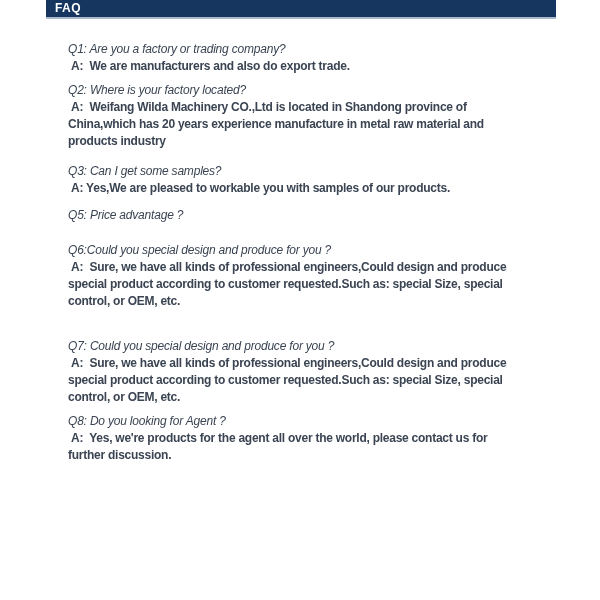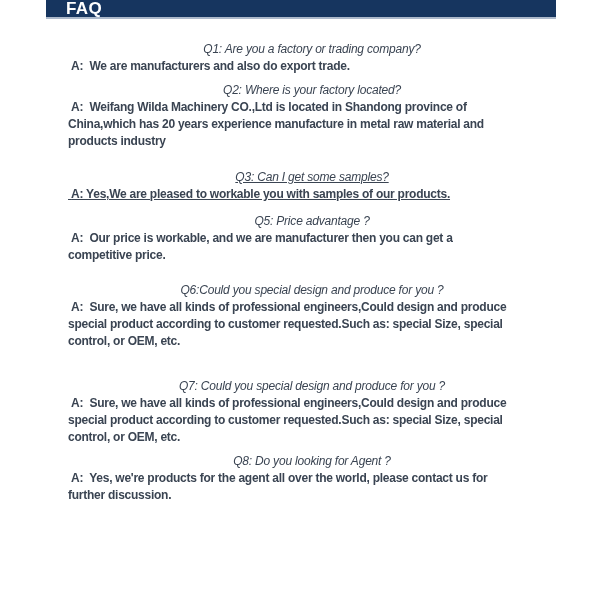--- a/index.html
+++ b/index.html
@@ -20,49 +20,48 @@
   .page{position:relative;width:600px;height:600px;background:var(--page-bg);}
   .faq-header{
     position:absolute;left:46px;top:0;width:510px;height:19px;
     background:var(--header-bg);
     border-bottom:2px solid var(--header-underline);
     display:flex;align-items:center;
   }
   .faq-header .title{
     color:var(--header-text);
     font-weight:700;
-    font-size:17px;
+    font-size:12px;
     letter-spacing:.4px;
-    padding-left:20px;
+    padding-left:9px;
     line-height:19px;
   }
   .content{
     position:absolute;left:68px;top:41px;width:488px;
     color:var(--body-text);
   }
   .faq-item{margin:0 0 10px 0;}
   .q{
     font-style:italic;
     font-size:12px;
     line-height:17px;
     letter-spacing:-0.2px;
     white-space:pre-wrap;
-    text-align:center;
   }
   .a{
     font-weight:700;
     font-size:12px;
     line-height:17px;
     letter-spacing:-0.25px;
     white-space:pre-wrap;
   }
   
   .faq-item:nth-child(1){margin-bottom:7px;}
-  .faq-item:nth-child(2){margin-bottom:19px;}
-  .faq-item:nth-child(3){margin-bottom:10px;text-decoration:underline;}
+  .faq-item:nth-child(2){margin-bottom:13px;}
+  .faq-item:nth-child(3){margin-bottom:10px;}
   .faq-item:nth-child(4){margin-bottom:18px;}
   .faq-item:nth-child(5){margin-bottom:28px;}
   .faq-item:nth-child(6){margin-bottom:7px;}
   .faq-item:nth-child(7){margin-bottom:12px;}
   .faq-item:nth-child(8){margin-bottom:11px;}
 </style>
 </head>
 <body>
 
 <div class="page">
@@ -86,22 +85,20 @@
     </div>
 
     <div class="faq-item">
       <div class="q">Q3: Can I get some samples?</div>
       <div class="a"> A: Yes,We are pleased to workable you with samples of our products.</div>
     </div>
 
 
     <div class="faq-item">
       <div class="q">Q5: Price advantage ?</div>
-      <div class="a"> A:  Our price is workable, and we are manufacturer then you can get a
-competitive price.</div>
     </div>
 
     <div class="faq-item">
       <div class="q">Q6:Could you special design and produce for you ?</div>
       <div class="a"> A:  Sure, we have all kinds of professional engineers,Could design and produce
 special product according to customer requested.Such as: special Size, special
 control, or OEM, etc.</div>
     </div>
 
     <div class="faq-item">

